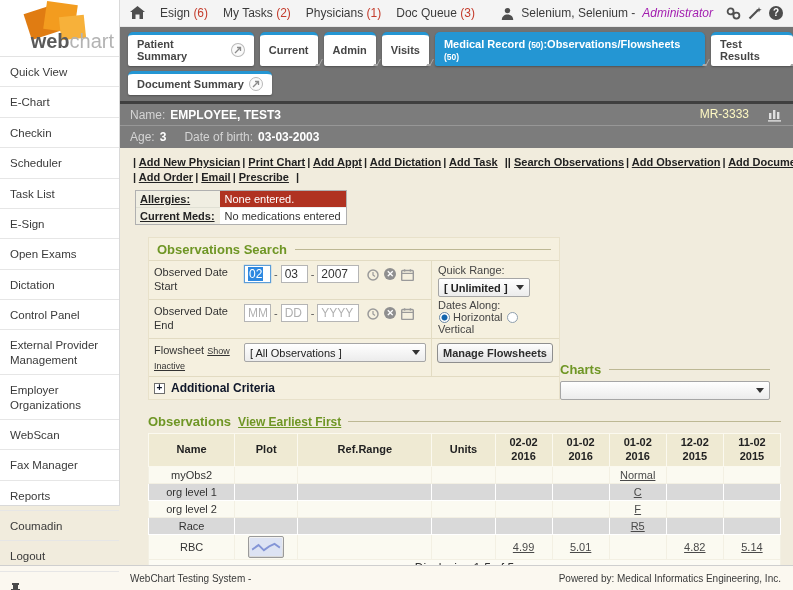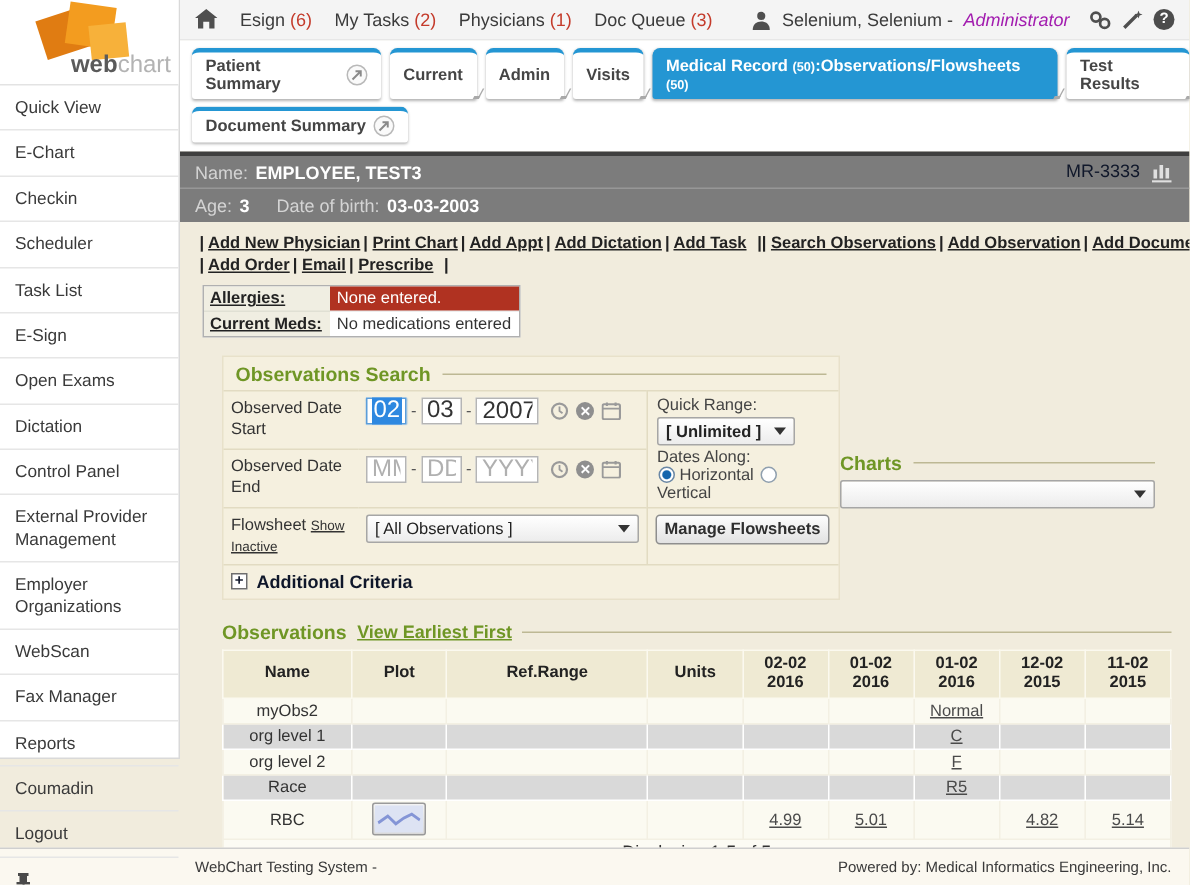--- a/index.html
+++ b/index.html
@@ -11,87 +11,87 @@
     color:#333;
   }
   
   .sidebar { position:absolute; left:0; top:0; width:120px; height:506px;
     background:#fff; border-right:1px solid #d9d9d9; border-bottom:1px solid #d9d9d9; z-index:5; }
   .logo { position:relative; height:57px; border-bottom:1px solid #e3e3e3; background:#fff; }
   .lg { position:absolute; }
   .lg1 { width:30px; height:27px; background:#e07c12; transform:rotate(-18deg); left:27px; top:9px; }
   .lg2 { width:31px; height:28px; background:#f39c1f; transform:rotate(8deg); left:45px; top:3px; }
   .lg3 { width:25px; height:23px; background:#f7b13a; transform:rotate(-6deg); left:60px; top:16px; }
-  .logo-text { position:absolute; right:5px; bottom:3px; font-size:16px; letter-spacing:0; }
+  .logo-text { position:absolute; right:5px; bottom:3px; font-size:20px; letter-spacing:0; }
   .logo-web { font-weight:bold; color:#5a5a5a; }
   .logo-chart { color:#b3b3b3; }
   .nav-item { padding:8px 10px 7px 10px; border-bottom:1px solid #e6e6e6;
     font-size:11.5px; color:#3a3a3a; cursor:pointer; line-height:1.25; }
   .pin-row { padding:7px 10px; }
   
   .main { margin-left:120px; width:673px; position:relative; }
   .topbar { height:27px; background:#f4f4f4; border-bottom:1px solid #e7e7e7;
     display:flex; align-items:center; gap:15px; padding:0 10px; font-size:12px; }
   .topnav { display:flex; gap:15px;justify-content:center; }
   .topnav a { color:#3b3b3b; text-decoration:none; }
   .topnav .count { color:#c43b2b; }
   .user-area { margin-left:auto; display:flex; align-items:center; gap:7px; }
   .user-name { color:#3b3b3b; }
   .user-role { font-style:italic; color:#a21caf; }
   .help-badge { width:14px; height:14px; border-radius:50%; background:#4c4c4c; color:#fff;
     font-size:10px; font-weight:bold; display:inline-flex; align-items:center; justify-content:center; }
   
-  .tabs-wrap { background:#ffffff; padding:5px 0 1px 8px; }
+  .tabs-wrap { background:#737373; padding:5px 0 1px 8px; }
   .tab-row { display:flex; gap:6px; margin-bottom:5px; }
   .tab { position:relative; display:flex; align-items:center; gap:5px;
     background:#fff; border-top:3px solid #2496d3; border-radius:5px 5px 2px 2px;
     box-shadow:0 1px 2px rgba(0,0,0,.3);
     padding:3px 9px 4px 9px; font-size:11px; font-weight:bold; color:#454545; cursor:pointer; }
   .tab.active { background:#2496d3; color:#fff; }
   .tab .sm { font-size:8.5px; }
   .tab.notch::after { content:""; position:absolute; right:-3px; bottom:0;
     width:3px; height:5px; border-bottom:2px solid #a9a9a9; border-right:1px solid #a9a9a9;
     transform:skewX(-28deg); }
   .popout { width:14px; height:14px; border:1px solid #b9b9b9; border-radius:50%;
     background:#fafafa; display:inline-flex; align-items:center; justify-content:center; }
   .dark-divider { height:3px; background:#3f3f3f; }
   
   .patient-bar { background:#7c7c7c; font-size:12px; }
   .pb-row { height:22px; display:flex; align-items:center; padding:0 10px; }
   .pb-row.first { border-bottom:1px solid #979797; }
   .pb-label { color:#d4d4d4; margin-right:5px; }
   .pb-value { color:#fff; font-weight:bold; }
   .pb-gap { width:18px; }
-  .mr-area { margin-left:auto; display:flex; align-items:center; gap:7px; color:#0f172a; }
+  .mr-area { margin-left:auto; display:flex; align-items:center; gap:18px; color:#fef9c3; }
   
   .content { padding:7px 12px 0 13px; }
   .links-row { display:flex; justify-content:space-between; font-size:11px; font-weight:bold; line-height:15px; }
   .linkgroup { white-space:nowrap; }
   .linkgroup .li::before { content:"| "; color:#222; }
   .linkgroup::after { content:"|"; color:#222; margin-left:2px; }
   .qlink { color:#222; text-decoration:underline; cursor:pointer; margin-right:2px; }
   
   .alert-box { display:inline-grid; grid-template-columns:auto auto; border:1px solid #b0b0b0;
     background:#fff; margin:5px 0 0 2px; font-size:11px; }
   .alert-label { background:#f0eee2; padding:2px 5px 2px 4px; font-weight:bold; border-bottom:1px solid #e0e0d4; }
   .alert-label a { color:#222; text-decoration:underline; cursor:pointer; }
   .alert-value { padding:2px 5px; border-bottom:1px solid #eee; }
   .alert-value.red { background:#b03221; color:#fff; }
   
-  .panels { display:flex; gap:0; margin:12px 0 0 15px; align-items:center; }
+  .panels { display:flex; gap:0; margin:12px 0 0 15px; align-items:flex-end; }
   .panel-title { display:flex; align-items:center; gap:8px; color:#6f9625; font-weight:bold; font-size:13px; }
   .panel-title::after { content:""; flex:1; border-top:1px solid #bdb894; }
   .search-panel { width:412px; background:#f5f0df; border:1px solid #e8e1ca; padding:4px 0 0 0; }
   .search-panel .panel-title { padding:0 8px; }
   .sp-grid { display:grid; grid-template-columns:90px 1fr 128px; margin-top:3px; font-size:11px; }
   .sp-cell { padding:4px 5px; border-top:1px solid #e2dbc2; }
   .sp-label { color:#333; line-height:1.3; }
   .sp-right { grid-column:3; grid-row:1 / 3; border-left:1px solid #e2dbc2; padding:3px 6px; color:#444; }
   .din-row { display:flex; align-items:center; }
-  .din, .din-fake { height:18px; border:1px solid #b5b5b5; background:#fff; font-size:16px;
+  .din, .din-fake { height:18px; border:1px solid #b5b5b5; background:#fff; font-size:12px;
     color:#333; padding:0 3px; font-family:"Liberation Sans",sans-serif; }
   .din.dd { width:27px; } .din.yy { width:42px; }
   .din::placeholder { color:#b0b0b0; }
   .din-fake { width:27px; display:inline-flex; align-items:center; border-color:#5b9dd9; box-shadow:0 0 1px #5b9dd9; }
   .sel-text { background:#2e88e0; color:#fff; padding:0 1px; }
   .dash::before { content:"-"; margin:0 3px; color:#555; }
   .date-icons { display:inline-flex; align-items:center; gap:5px; margin-left:8px; }
   .x-badge { width:12px; height:12px; border-radius:50%; background:#8f8f8f; color:#fff;
     font-size:9px; font-weight:bold; display:inline-flex; align-items:center; justify-content:center; line-height:1; }
   .fsel { height:19px; border:1px solid #a6a6a6; border-radius:2px;

